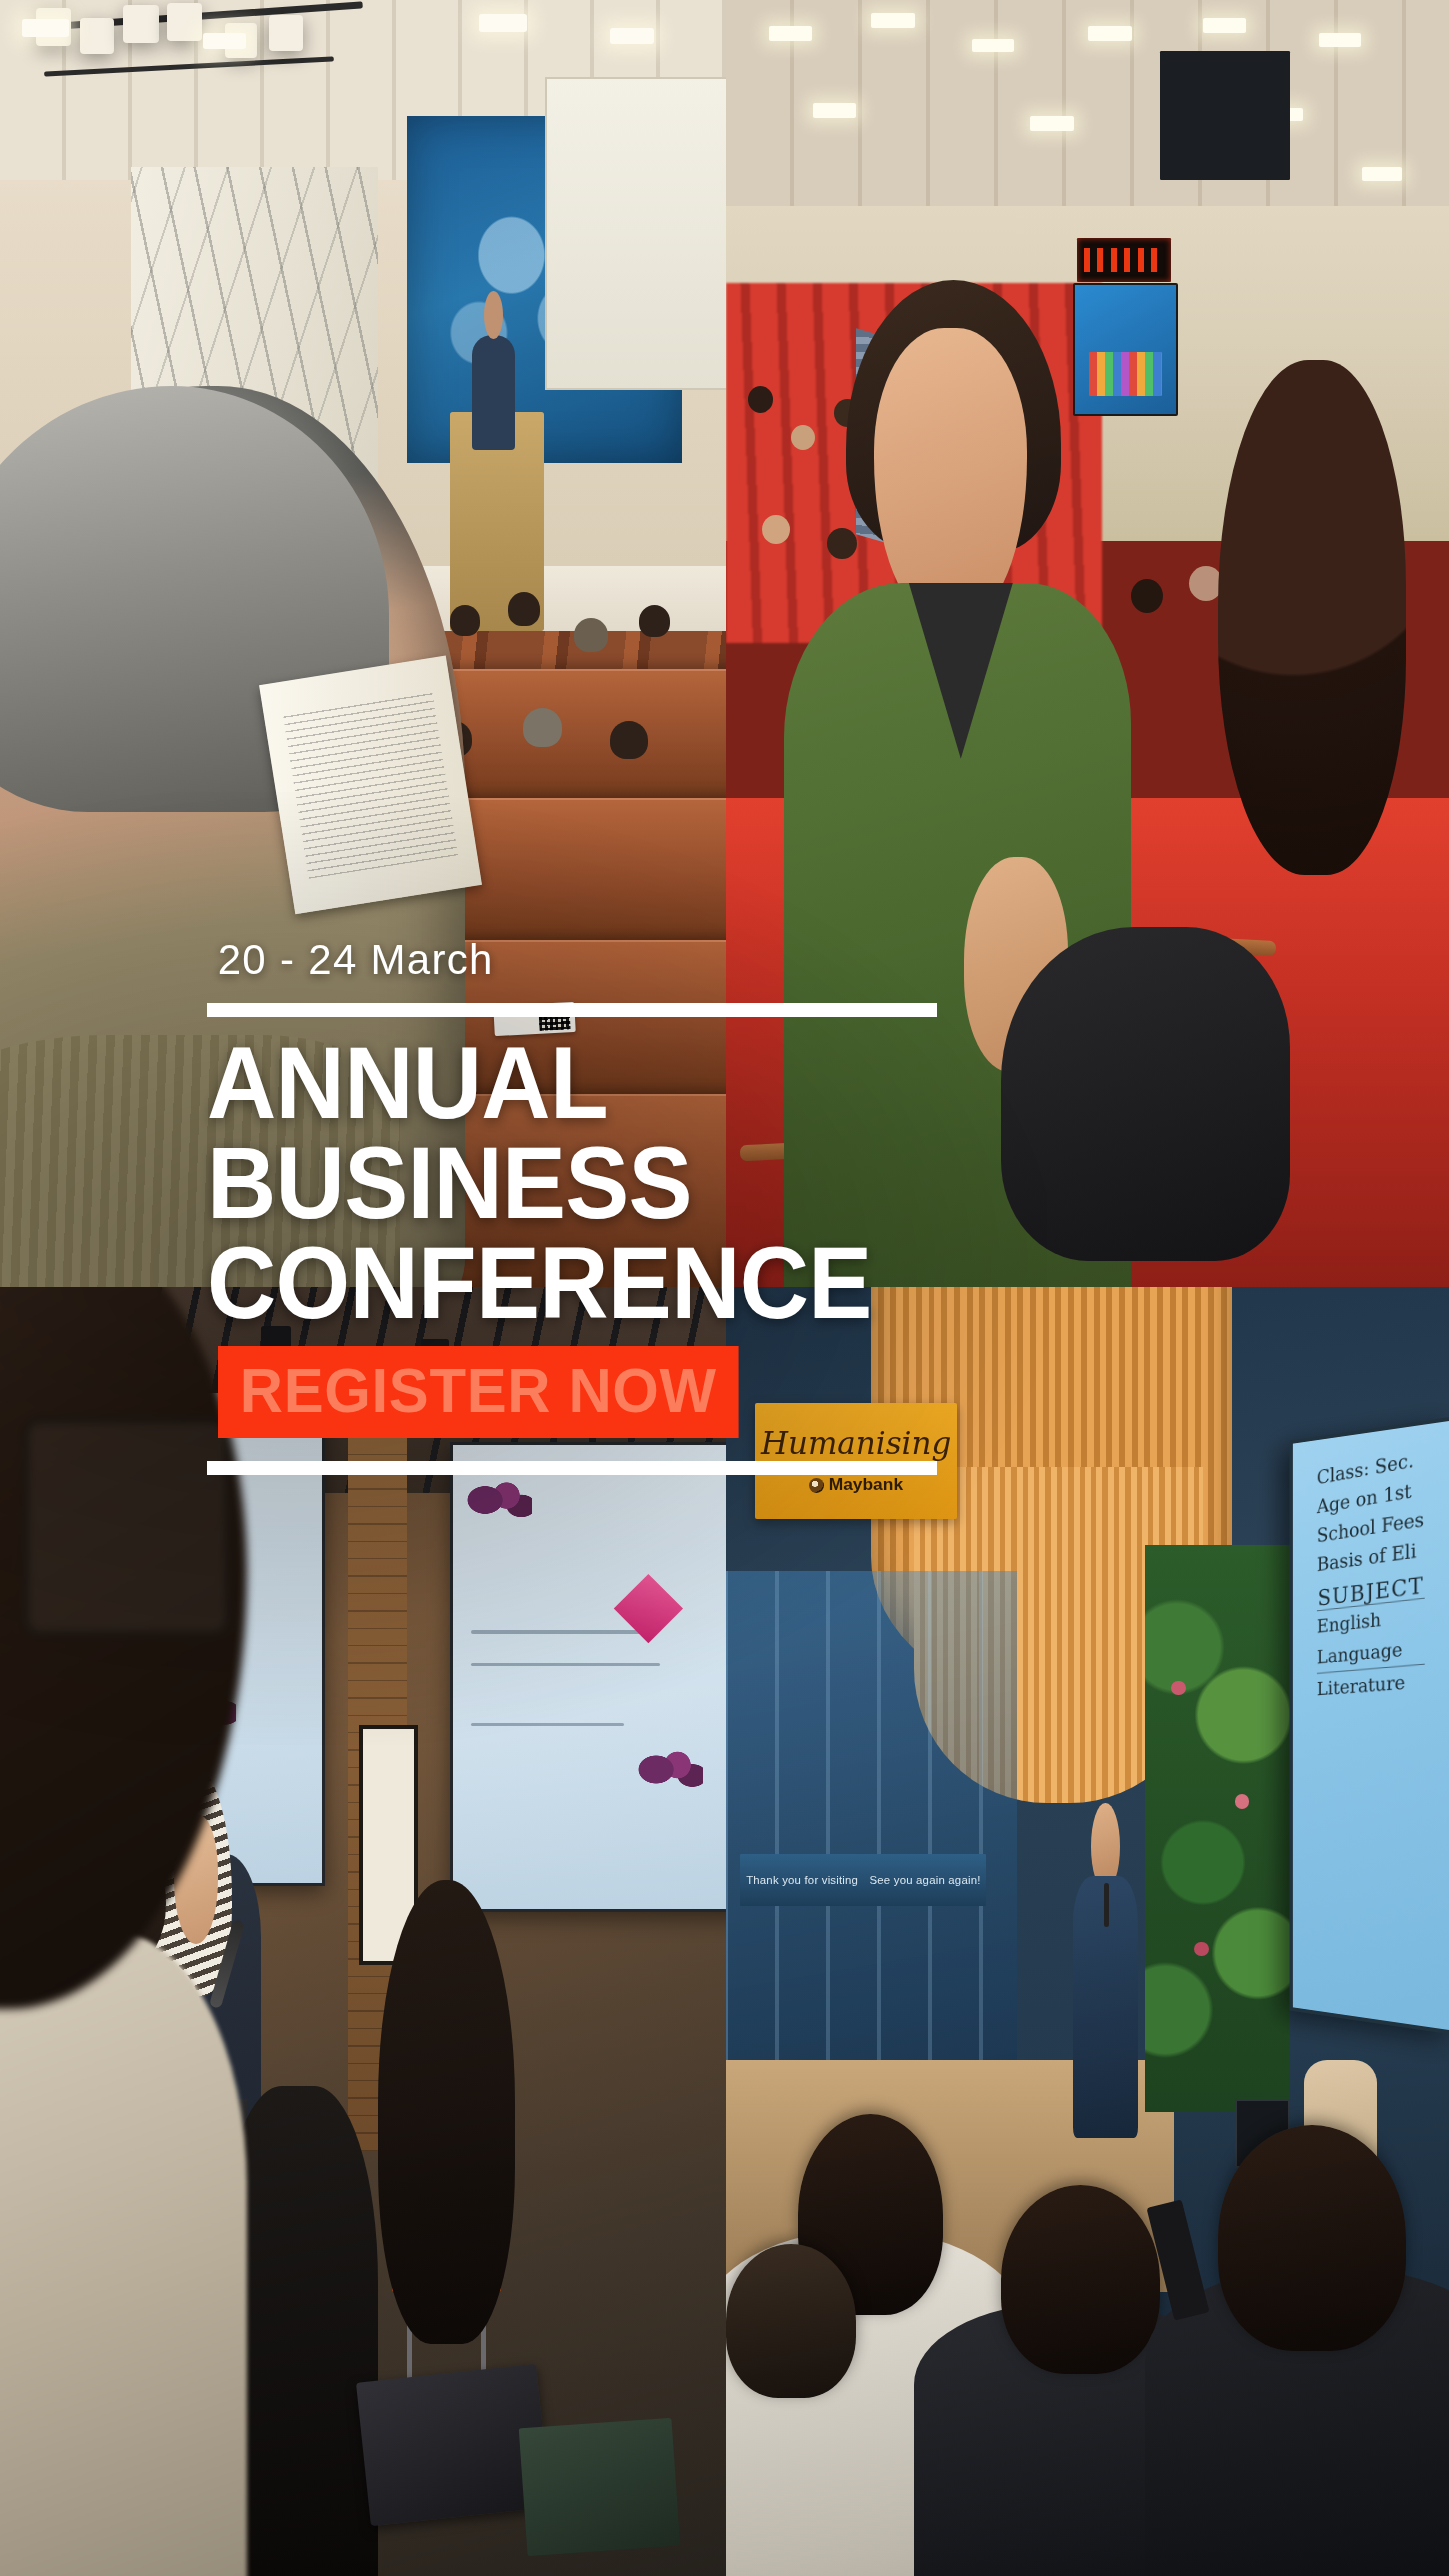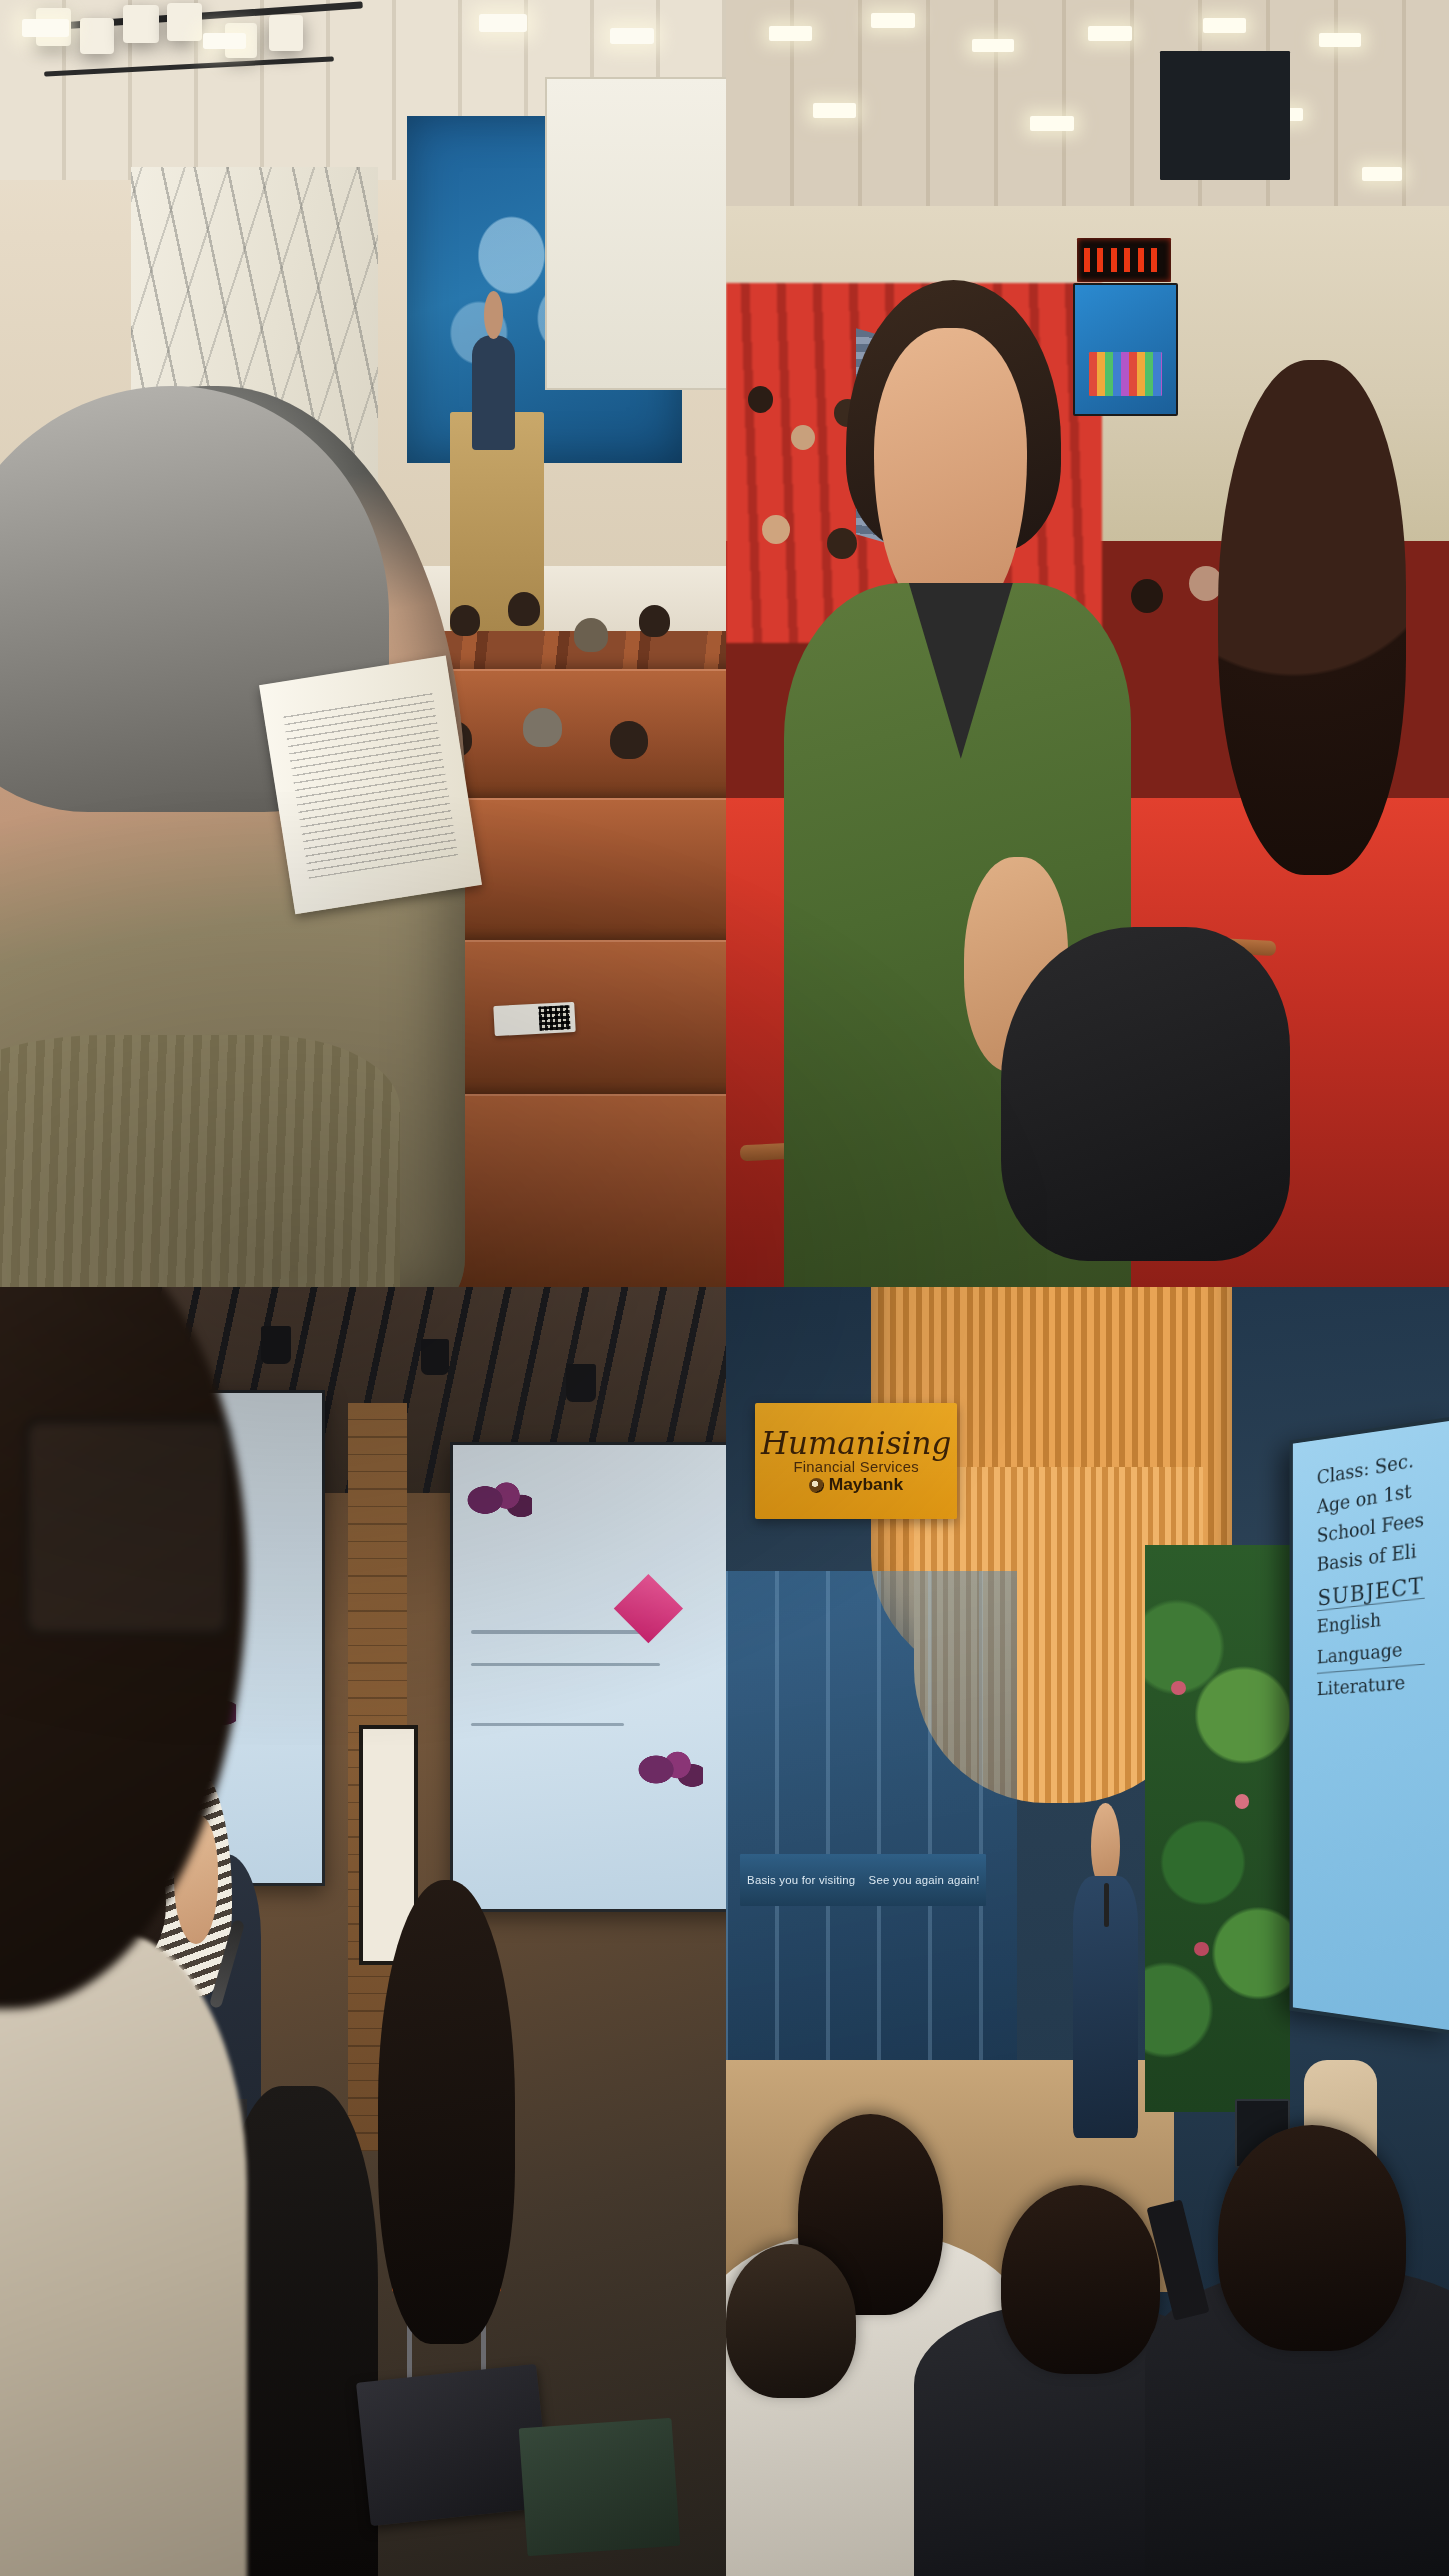--- a/index.html
+++ b/index.html
@@ -807,21 +807,21 @@
         <div class="hum">Humanising</div>
         <div class="fin">Financial Services</div>
         <div class="mb">
           <span class="tiger"></span>
           <span>Maybank</span>
         </div>
       </div>
 
       <div class="glasswall"></div>
       <div class="banner">
-        <span>Basis you for visiting</span>
+        <span>Thank you for visiting</span>
         <span>See you again again!</span>
       </div>
 
       <div class="floor"></div>
       <div class="greenwall">
         <div class="bloom" style="left:18%;top:24%;background:#c95a6e;"></div>
         <div class="bloom" style="left:62%;top:44%;background:#d7707f;"></div>
         <div class="bloom" style="left:34%;top:70%;background:#b8495e;"></div>
       </div>
 
@@ -853,15 +853,26 @@
         <div class="hd" style="left:68%;bottom:38%;width:26%;height:38%;"></div>
         <div class="hd" style="left:0%;bottom:30%;width:18%;height:26%;background:linear-gradient(170deg,#3a2d22,#16100c);"></div>
       </div>
       <div class="phone"></div>
     </div>
 
   </div>
 
   <div class="scrim"></div>
 
+  <div class="overlay">
+    <div class="kicker">20 - 24 March</div>
+    <div class="rule"></div>
+    <div class="headline">
+      <span>ANNUAL</span>
+      <span>BUSINESS</span>
+      <span>CONFERENCE</span>
+    </div>
+    <div class="cta">REGISTER NOW</div>
+    <div class="rule-bottom"></div>
+  </div>
 
 </div>
 
 
 </body></html>

